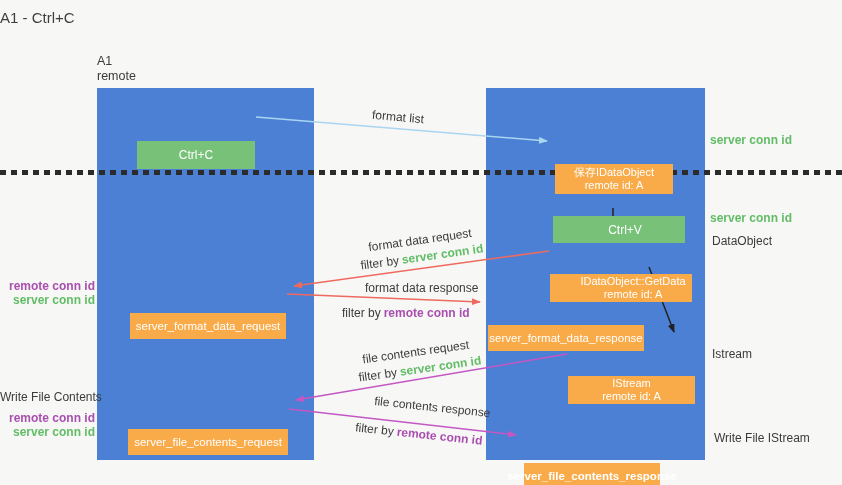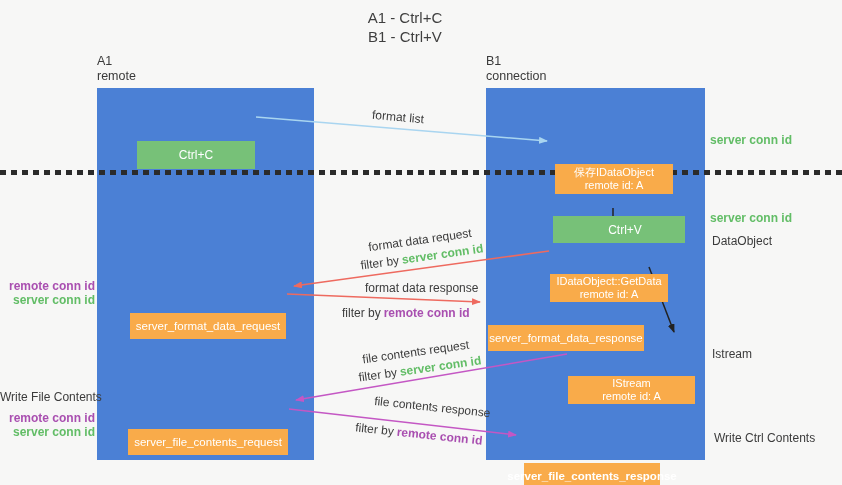--- a/index.html
+++ b/index.html
@@ -1,18 +1,18 @@
 <!DOCTYPE html>
 <html><head>
 <meta charset="utf-8">
 <style>
   html,body{margin:0;padding:0;}
   body{font-family:"Liberation Sans",sans-serif;background:#f7f7f6;}
   .stage{position:relative;width:842px;height:485px;background:#f7f7f6;overflow:hidden;}
-  .title{position:absolute;left:0;top:8px;width:810px;text-align:center;font-size:15px;line-height:19px;color:#3f3f3f;}
+  .title{position:absolute;left:0;top:8px;width:810px;text-align:left;font-size:15px;line-height:19px;color:#3f3f3f;}
   .lane{position:absolute;background:#4b80d5;}
   .lane-header{position:absolute;top:54px;font-size:12.5px;line-height:15px;color:#3a3a3a;}
   .node{position:absolute;display:flex;flex-direction:column;align-items:center;justify-content:center;color:#ffffff;text-align:center;font-size:12px;margin-top:36px;}
   .green{background:#77c178;}
   .orange{background:#f9ab4a;}
   .two{font-size:11px;line-height:13px;}
   .small{font-size:11.5px;}
   .dotted{position:absolute;left:0;top:170px;width:842px;height:5px;background:repeating-linear-gradient(90deg,#2b2b2b 0 6px,transparent 6px 11px);}
   .rlabel{position:absolute;font-size:12px;color:#3b3b3b;white-space:nowrap;}
   .llabel{position:absolute;left:0;width:95px;text-align:right;font-size:12px;color:#3b3b3b;white-space:nowrap;}
@@ -22,30 +22,25 @@
   .alabel .key{margin-left:3px;}
   svg.overlay{position:absolute;left:0;top:0;pointer-events:none;}
 </style>
 </head>
 <body>
 
 <div class="stage">
 
   <div class="title">
     <div>A1 - Ctrl+C</div>
-    <div>B1 - Ctrl+V</div>
   </div>
 
   <div class="lane-header" style="left:97px;width:217px;">
     <div>A1</div>
     <div>remote</div>
-  </div>
-  <div class="lane-header" style="left:486px;width:219px;">
-    <div>B1</div>
-    <div>connection</div>
   </div>
 
   <div class="lane" style="left:97px;top:88px;width:217px;height:372px;"></div>
   <div class="lane" style="left:486px;top:88px;width:219px;height:372px;"></div>
 
   <div class="dotted"></div>
 
   <svg class="overlay" width="842" height="485">
     <defs>
       <marker id="ah-blue" markerWidth="9" markerHeight="7" refX="8" refY="3.5" orient="auto" markerUnits="userSpaceOnUse">
@@ -76,21 +71,21 @@
 
   <div class="node orange two" style="left:555px;top:128px;width:118px;height:30px;">
     <span>保存IDataObject</span>
     <span>remote id: A</span>
   </div>
 
   <div class="node green" style="left:553px;top:180px;width:120px;height:27px;padding-left:12px;">
     <span>Ctrl+V</span>
   </div>
 
-  <div class="node orange two" style="left:550px;top:238px;width:118px;height:28px;">
+  <div class="node orange two" style="left:550px;top:238px;width:118px;height:28px;padding-left:24px;">
     <span>IDataObject::GetData</span>
     <span>remote id: A</span>
   </div>
 
   <div class="node orange small" style="left:130px;top:277px;width:156px;height:26px;">
     <span>server_format_data_request</span>
   </div>
 
   <div class="node orange small" style="left:488px;top:289px;width:156px;height:26px;">
     <span>server_format_data_response</span>
@@ -106,21 +101,21 @@
   </div>
 
   <div class="node orange small" style="left:524px;top:427px;width:136px;height:26px;font-weight:bold;">
     <span>server_file_contents_response</span>
   </div>
 
   <div class="rlabel bold-green" style="left:710px;top:133px;">server conn id</div>
   <div class="rlabel bold-green" style="left:710px;top:211px;">server conn id</div>
   <div class="rlabel" style="left:712px;top:234px;">DataObject</div>
   <div class="rlabel" style="left:712px;top:347px;">Istream</div>
-  <div class="rlabel" style="left:714px;top:431px;">Write Ctrl Contents</div>
+  <div class="rlabel" style="left:714px;top:431px;">Write File IStream</div>
 
   <div class="llabel bold-purple" style="top:279px;">remote conn id</div>
   <div class="llabel bold-green" style="top:293px;">server conn id</div>
   <div class="llabel" style="top:390px;">Write File Contents</div>
   <div class="llabel bold-purple" style="top:411px;">remote conn id</div>
   <div class="llabel bold-green" style="top:425px;">server conn id</div>
 
   <div class="alabel" style="left:372px;top:110px;transform:rotate(5deg);">format list</div>
 
   <div class="alabel" style="left:368px;top:233px;transform:rotate(-8deg);">format data request</div>

